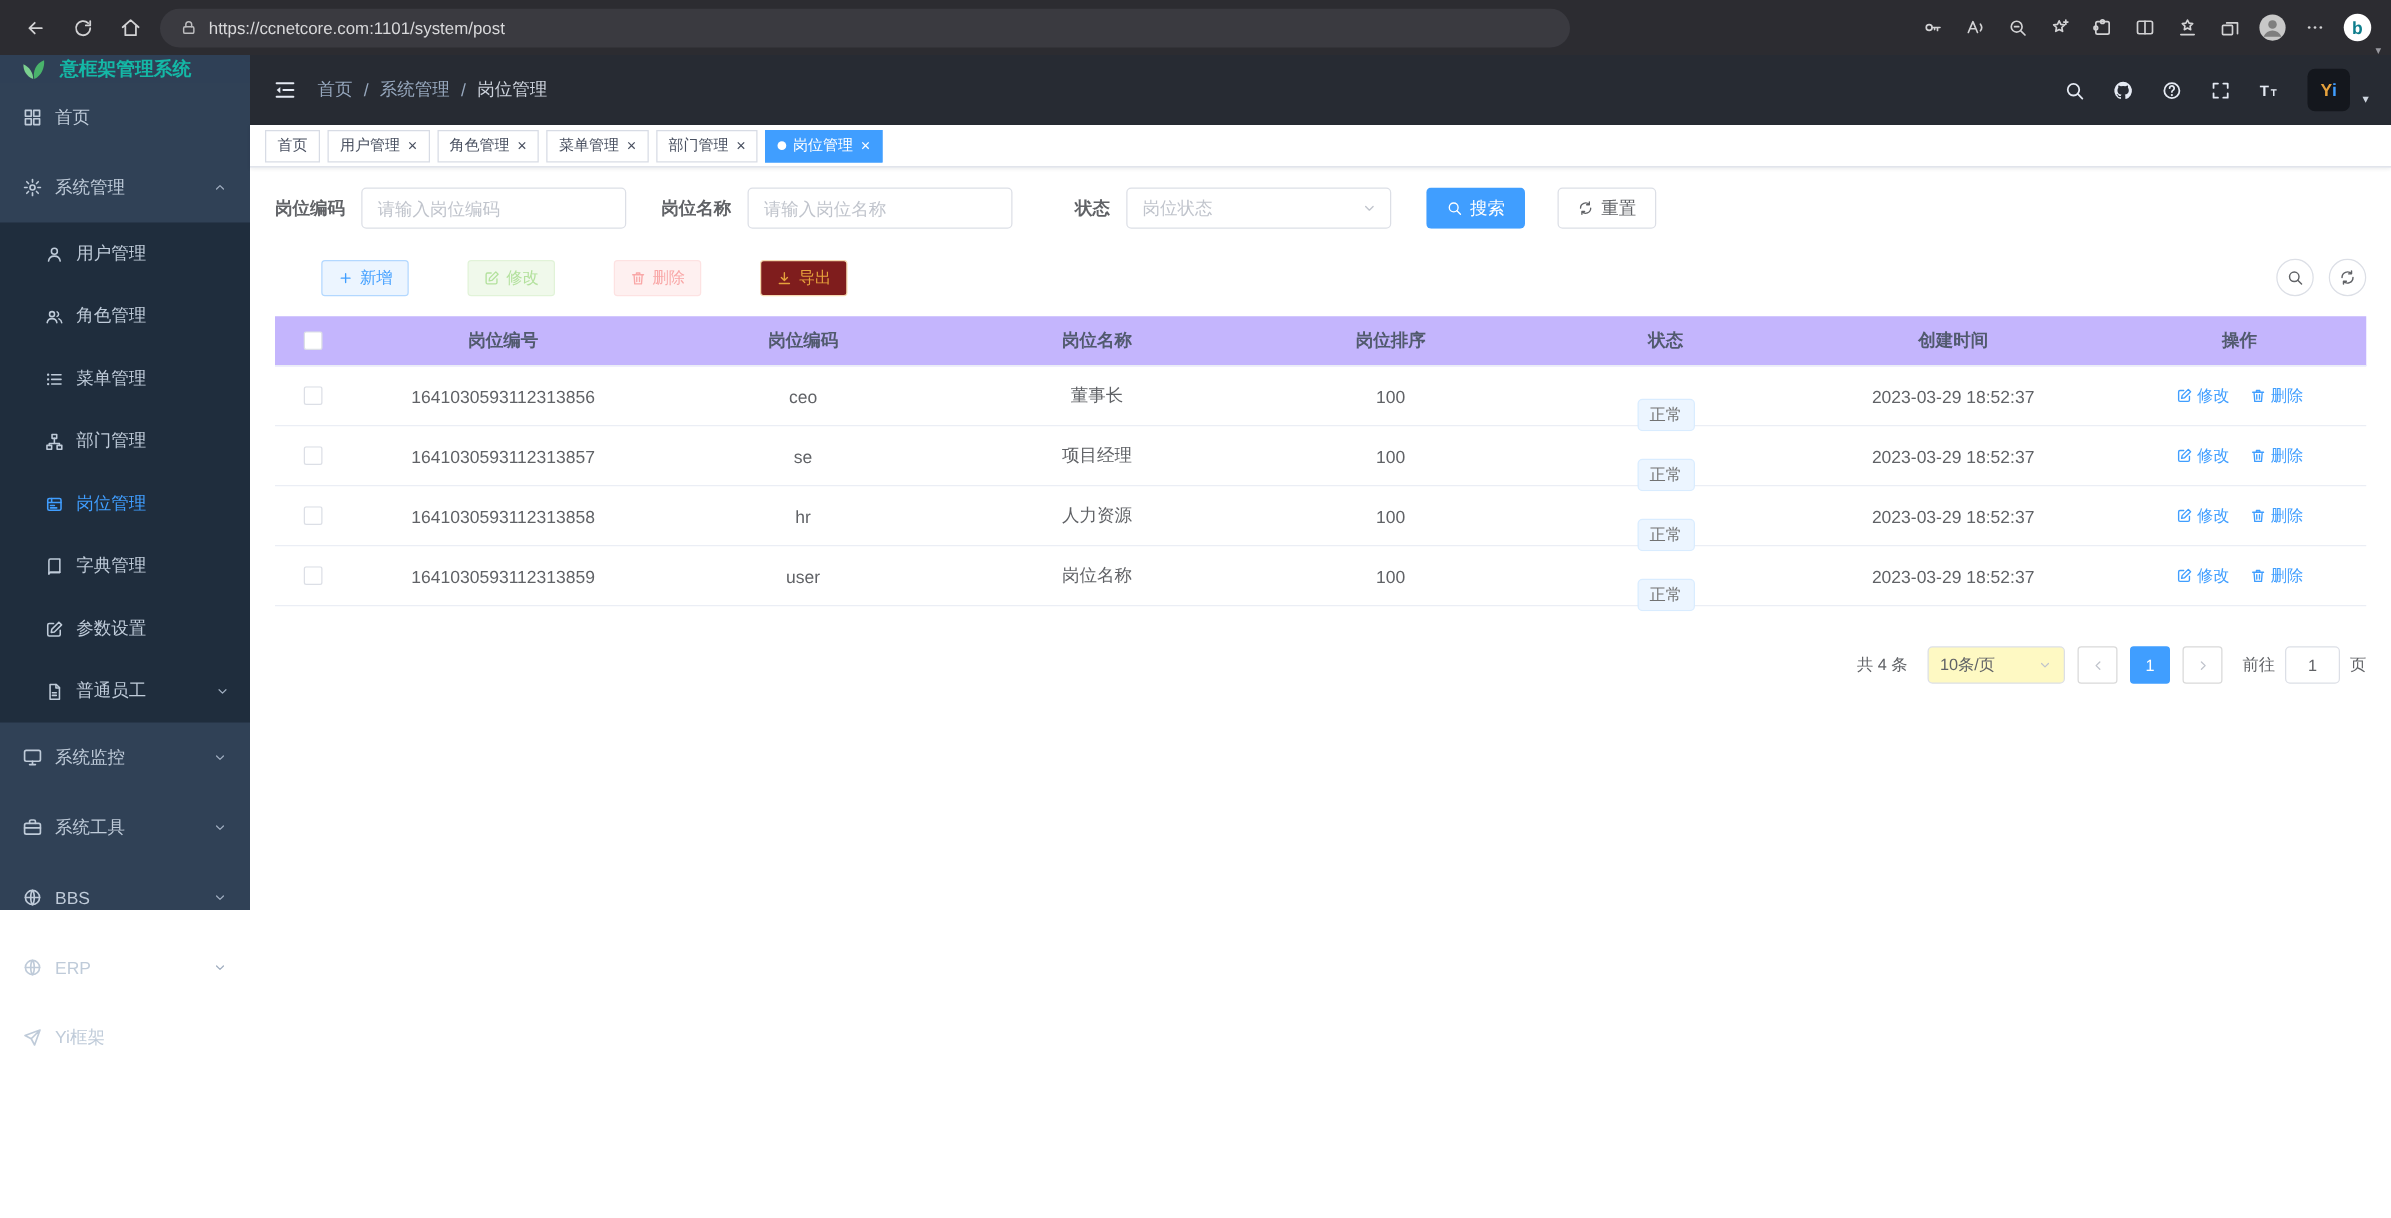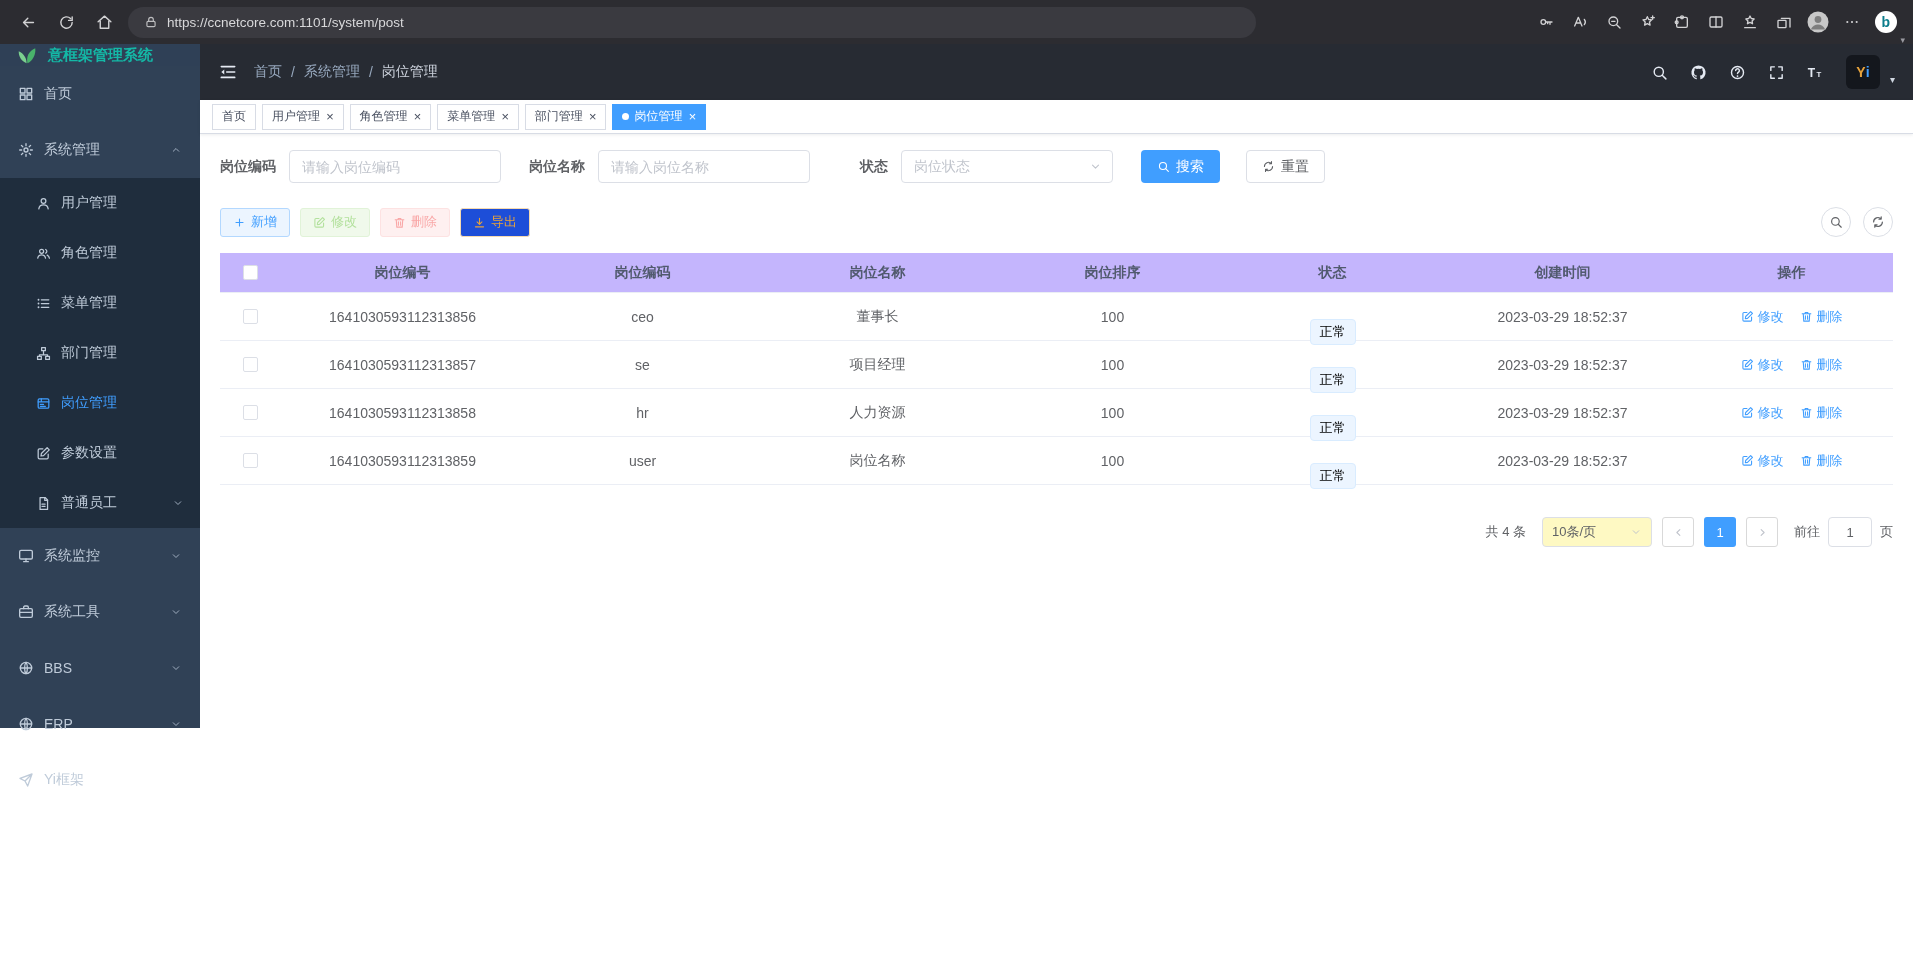--- a/index.html
+++ b/index.html
@@ -69,36 +69,36 @@
   .select { width:212px; height:33px; border:1px solid #dcdfe6; border-radius:4px; display:flex; align-items:center; justify-content:space-between; padding:0 10px 0 12px; font-size:14px; background:#fff; cursor:pointer; }
   .select .ph { color:#c0c4cc; }
   .select .caret { color:#c0c4cc; font-size:13px; }
   .btn { height:33px; padding:0 15px; border-radius:4px; border:1px solid transparent; font-size:14px; display:inline-flex; align-items:center; gap:6px; cursor:pointer; font-family:inherit; }
   .btn .ic { font-size:13px; }
   .btn-primary { background:#409eff; color:#fff; }
   .btn-default { background:#fff; border-color:#dcdfe6; color:#606266; }
   .btn-search { margin-right:26px; }
 
   .toolbar { display:flex; align-items:center; margin-bottom:16px; }
-  .btn-mini { height:29px; padding:0 12px; font-size:13px; border-radius:3px; margin-right:10px; gap:5px; }
+  .btn-mini { height:29px; padding:0 12px; font-size:13px; border-radius:3px; margin-right:10px; gap:5px;margin-left:37px; }
   .plain-primary { background:#ecf5ff; border:1px solid #b3d8ff; color:#409eff; }
   .plain-success.disabled { background:#f0f9eb; border:1px solid #e1f3d8; color:#b3e19d; cursor:not-allowed; }
   .plain-danger.disabled { background:#fef0f0; border:1px solid #fde2e2; color:#f9a7a7; cursor:not-allowed; }
-  .plain-warning { background:#1d4ed8; border:1px solid #f5dab1; color:#e6a23c; }
+  .plain-warning { background:#7f1d1d; border:1px solid #f5dab1; color:#e6a23c; }
   .toolbar-right { margin-left:auto; display:flex; gap:12px; }
   .circle-btn { width:30px; height:30px; border-radius:50%; border:1px solid #dcdfe6; background:#fff; display:flex; align-items:center; justify-content:center; color:#606266; font-size:14px; cursor:pointer; }
 
   
   .table { width:100%; font-size:14px; }
   .thead { display:flex; align-items:center; height:40px; background:#c4b5fd; color:#515a6e; font-weight:bold; border-bottom:1px solid #ebeef5; }
   .trow { display:flex; align-items:center; height:48px; border-bottom:1px solid #ebeef5; color:#606266; }
   .cell { display:flex; align-items:center; justify-content:center; text-align:center; overflow:hidden; }
   .c0{width:60px;} .c1{width:245px;} .c2{width:235px;} .c3{width:235px;} .c4{width:235px;} .c5{width:205px;} .c6{width:255px;} .c7{flex:1;}
   .checkbox { width:15px; height:15px; border:1px solid #dcdfe6; border-radius:2px; background:#fff; display:inline-block; cursor:pointer; }
-  .tag { height:26px; display:inline-flex; align-items:center; padding:0 9px; background:#ecf5ff; border:1px solid #d9ecff; color:#000000; border-radius:4px; font-size:13px;margin-top:31px; }
+  .tag { height:26px; display:inline-flex; align-items:center; padding:0 9px; background:#ecf5ff; border:1px solid #d9ecff; color:#737373; border-radius:4px; font-size:13px;margin-top:31px; }
   .oplink { color:#409eff; font-size:13px; display:inline-flex; align-items:center; gap:4px; cursor:pointer; }
   .oplink .ic { font-size:13px; }
   .c7 .oplink + .oplink { margin-left:16px; }
 
   
   .pagination { display:flex; align-items:center; justify-content:flex-end; gap:10px; margin-top:32px; font-size:13px; color:#606266; }
   .pg-total { margin-right:6px; }
   .pg-select { width:110px; height:30px; border:1px solid #dcdfe6; border-radius:4px; display:flex; align-items:center; justify-content:space-between; padding:0 9px; cursor:pointer; background:#fef9c3; }
   .pg-select .caret { color:#c0c4cc; font-size:12px; }
   .pg-btn { width:32px; height:30px; border:1px solid #d9d9d9; border-radius:3px; background:#fff; display:flex; align-items:center; justify-content:center; color:#c0c4cc; font-size:13px; cursor:pointer; }
@@ -303,20 +303,30 @@
               <span class="mi ic">
                 <svg xmlns="http://www.w3.org/2000/svg" viewBox="0 0 24 24" width="1em" height="1em" fill="none" stroke="currentColor" stroke-width="2" stroke-linecap="round" stroke-linejoin="round" style="display:block">
                   <rect x="3.5" y="4.5" width="17" height="15" rx="2"></rect>
                   <path d="M3.5 9.5h17M8.5 4.5v5M7 13.5h5m-5 3h8"></path>
                 </svg>
               </span>
               <span>岗位管理</span>
 
             </div>
 
+            <div class="submenu-item">
+              <span class="mi ic">
+                <svg xmlns="http://www.w3.org/2000/svg" viewBox="0 0 24 24" width="1em" height="1em" fill="none" stroke="currentColor" stroke-width="2" stroke-linecap="round" stroke-linejoin="round" style="display:block">
+                  <path d="M5 4a2 2 0 0 1 2-2h12v17H7a2 2 0 0 0-2 2z"></path>
+                  <path d="M5 21a2 2 0 0 1 2-2h12"></path>
+                </svg>
+              </span>
+              <span>字典管理</span>
+
+            </div>
 
             <div class="submenu-item">
               <span class="mi ic">
                 <svg xmlns="http://www.w3.org/2000/svg" viewBox="0 0 24 24" width="1em" height="1em" fill="none" stroke="currentColor" stroke-width="2" stroke-linecap="round" stroke-linejoin="round" style="display:block">
                   <path d="M11 4.5H5.5a2 2 0 0 0-2 2v12a2 2 0 0 0 2 2h12a2 2 0 0 0 2-2V13"></path>
                   <path d="M17.8 2.8l3.4 3.4L12 15.4l-4 .6.6-4z"></path>
                 </svg>
               </span>
               <span>参数设置</span>
 

